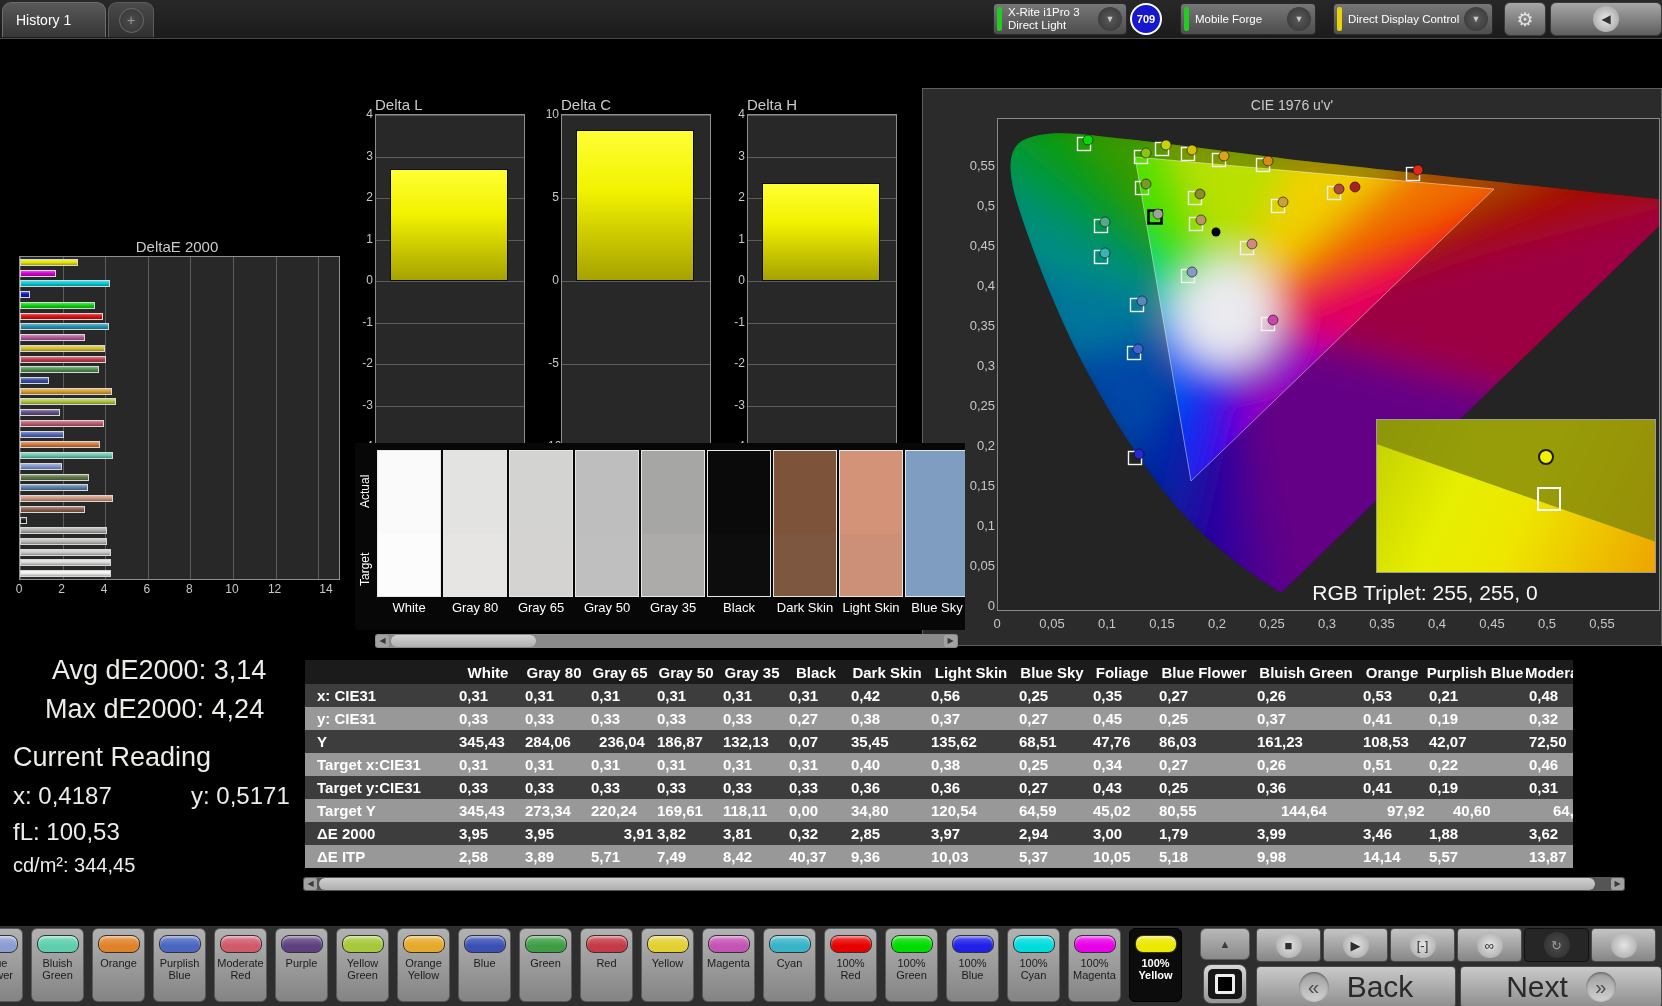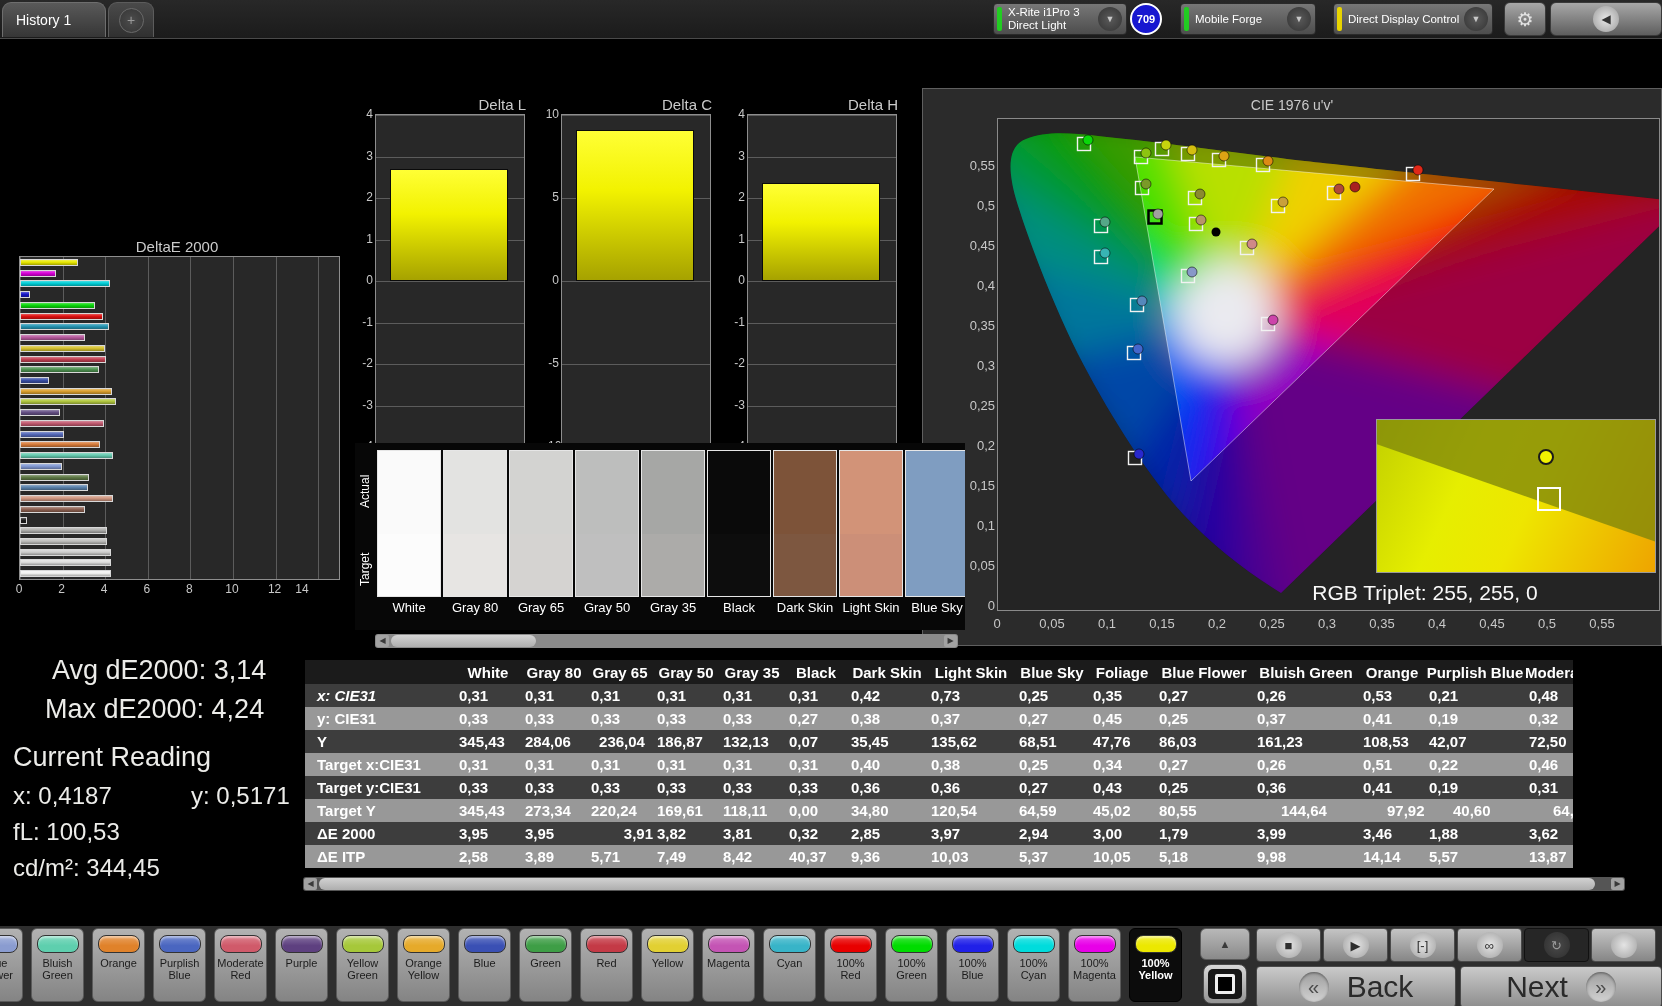--- a/index.html
+++ b/index.html
@@ -34,33 +34,33 @@
 
   
   .page-title{position:absolute;left:10px;top:80px;font-size:38px;color:#e0e0e0;letter-spacing:.5px;}
   .stat{position:absolute;color:#ecece9;white-space:nowrap;}
   .stat-avg{left:52px;top:655px;font-size:27px;}
   .stat-max{left:45px;top:694px;font-size:27px;}
   .stat-head{left:13px;top:742px;font-size:27px;}
   .stat-xy{left:13px;top:782px;font-size:24px;}
   .stat-xy .yv{position:absolute;left:178px;top:0;}
   .stat-fl{left:13px;top:818px;font-size:24px;}
-  .stat-cd{left:13px;top:854px;font-size:24px;}
+  .stat-cd{left:13px;top:854px;font-size:20px;}
 
   
   .de-chart{position:absolute;left:14px;top:238px;width:326px;height:362px;}
   .de-title{text-align:center;font-size:15px;color:#cacaca;}
   .de-plot{position:absolute;left:5px;top:18px;width:319px;height:322px;background:#282828;border:1px solid #8e8e8e;}
   .de-grid{position:absolute;top:0;bottom:0;width:1px;background:#5c5c5c;}
   .de-bar{position:absolute;left:0;height:7px;border:1px solid #d8d8d8;box-sizing:border-box;}
   .de-lbl{position:absolute;top:344px;width:22px;text-align:center;font-size:12px;color:#c8c8c8;}
 
   
   .dchart{position:absolute;top:96px;width:168px;height:356px;}
-  .d-title{margin-left:17px;text-align:right;font-size:15px;color:#cacaca;}
+  .d-title{margin-left:17px;text-align:left;font-size:15px;color:#cacaca;}
   .d-plot{position:absolute;left:17px;top:18px;width:148px;height:332px;background:#282828;border:1px solid #8e8e8e;}
   .d-grid{position:absolute;left:0;right:0;height:1px;background:#5c5c5c;}
   .d-tick{position:absolute;width:15px;text-align:right;font-size:12px;color:#c8c8c8;left:0;}
   .d-bar{position:absolute;left:14px;width:118px;background:linear-gradient(#ffff35 0%,#f2f200 40%,#a6a200 100%);border:1px solid #0a0a0a;box-sizing:border-box;}
 
   
   .swatch-panel{position:absolute;left:355px;top:443px;width:610px;height:187px;background:#070707;z-index:5;overflow:hidden;}
   .vlabel{position:absolute;left:3px;writing-mode:vertical-rl;transform:rotate(180deg);font-size:12px;color:#fff;text-align:center;}
   .vl-actual{top:8px;height:80px;}
   .vl-target{top:90px;height:72px;}
@@ -213,21 +213,21 @@
         <div class="de-bar" title="White" style="top: 313.17px; width: 90.525px; background: linear-gradient(rgb(247, 247, 246), rgb(244, 244, 242) 45%, rgb(171, 171, 169));"></div>
       </div>
     <div id="de-labels"></div>
   <div class="de-lbl" style="left: -6px;">0</div>
       <div class="de-lbl" style="left: 36.6px;">2</div>
       <div class="de-lbl" style="left: 79.2px;">4</div>
       <div class="de-lbl" style="left: 121.8px;">6</div>
       <div class="de-lbl" style="left: 164.4px;">8</div>
       <div class="de-lbl" style="left: 207px;">10</div>
       <div class="de-lbl" style="left: 249.6px;">12</div>
-      <div class="de-lbl" style="left: 277px;">14</div>
+      <div class="de-lbl" style="left: 301px;">14</div>
     </div>
 
   <div class="dchart" style="left:358px">
     <div class="d-title">Delta L</div>
       <div class="d-plot">
         <div class="d-grid" style="top: 0px;"></div>
         <div class="d-grid" style="top: 41.5px;"></div>
         <div class="d-grid" style="top: 83px;"></div>
         <div class="d-grid" style="top: 124.5px;"></div>
         <div class="d-grid" style="top: 166px;"></div>
@@ -503,29 +503,29 @@
         <div class="tcell" style="width: 88px;">Light Skin</div>
         <div class="tcell" style="width: 74px;">Blue Sky</div>
         <div class="tcell" style="width: 66px;">Foliage</div>
         <div class="tcell" style="width: 98px;">Blue Flower</div>
         <div class="tcell" style="width: 106px;">Bluish Green</div>
         <div class="tcell" style="width: 66px;">Orange</div>
         <div class="tcell" style="width: 100px;">Purplish Blue</div>
         <div class="tcell" style="width: 90px;">Moderate Red</div>
       </div>
       <div class="trow dark">
-        <div class="tcell lblc" style="width: 150px; font-style: italic;">x: CIE31</div>
+        <div class="tcell lblc" style="width: 150px;">x: CIE31</div>
         <div class="tcell" style="width: 66px;">0,31</div>
         <div class="tcell" style="width: 66px;">0,31</div>
         <div class="tcell" style="width: 66px;">0,31</div>
         <div class="tcell" style="width: 66px;">0,31</div>
         <div class="tcell" style="width: 66px;">0,31</div>
         <div class="tcell" style="width: 62px;">0,31</div>
         <div class="tcell" style="width: 80px;">0,42</div>
-        <div class="tcell" style="width: 88px;">0,73</div>
+        <div class="tcell" style="width: 88px;">0,56</div>
         <div class="tcell" style="width: 74px;">0,25</div>
         <div class="tcell" style="width: 66px;">0,35</div>
         <div class="tcell" style="width: 98px;">0,27</div>
         <div class="tcell" style="width: 106px;">0,26</div>
         <div class="tcell" style="width: 66px;">0,53</div>
         <div class="tcell" style="width: 100px;">0,21</div>
         <div class="tcell" style="width: 90px;">0,48</div>
       </div>
       <div class="trow light">
         <div class="tcell lblc" style="width: 150px;">y: CIE31</div>

